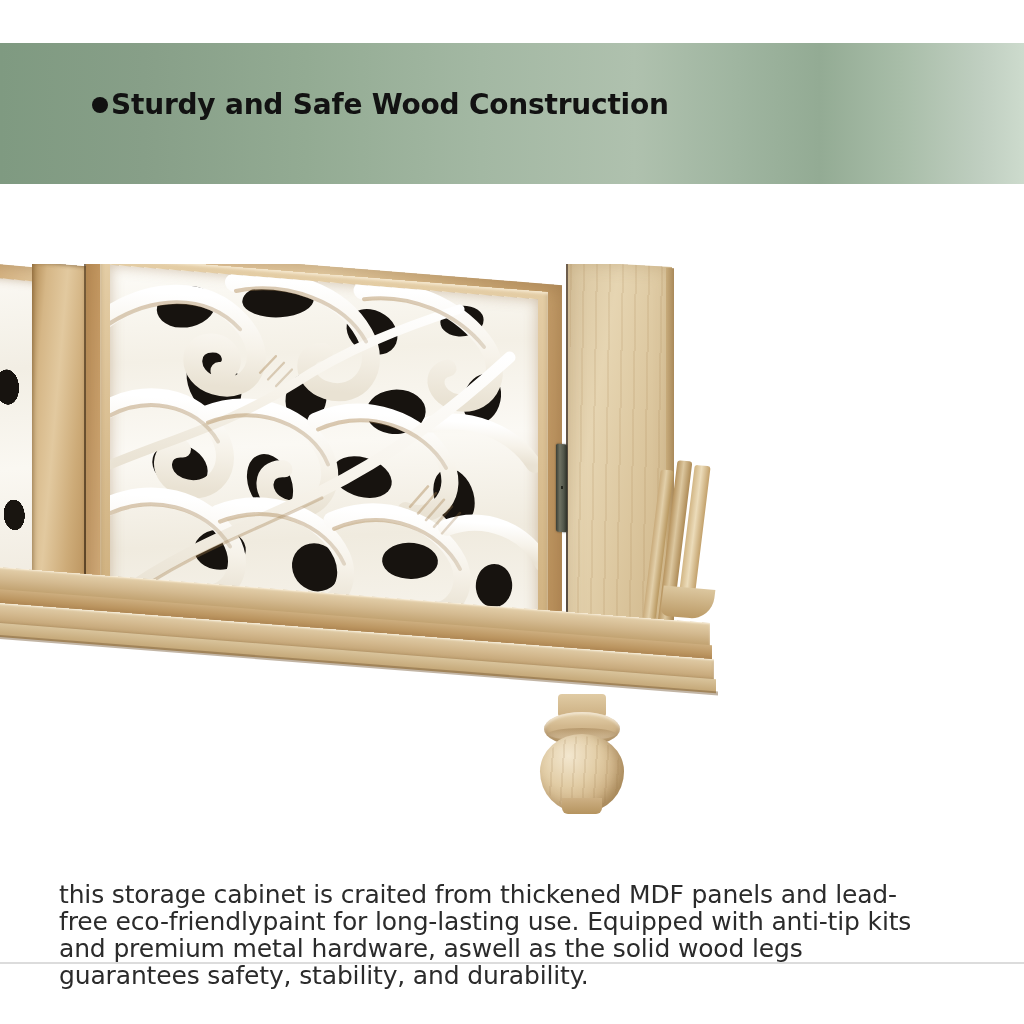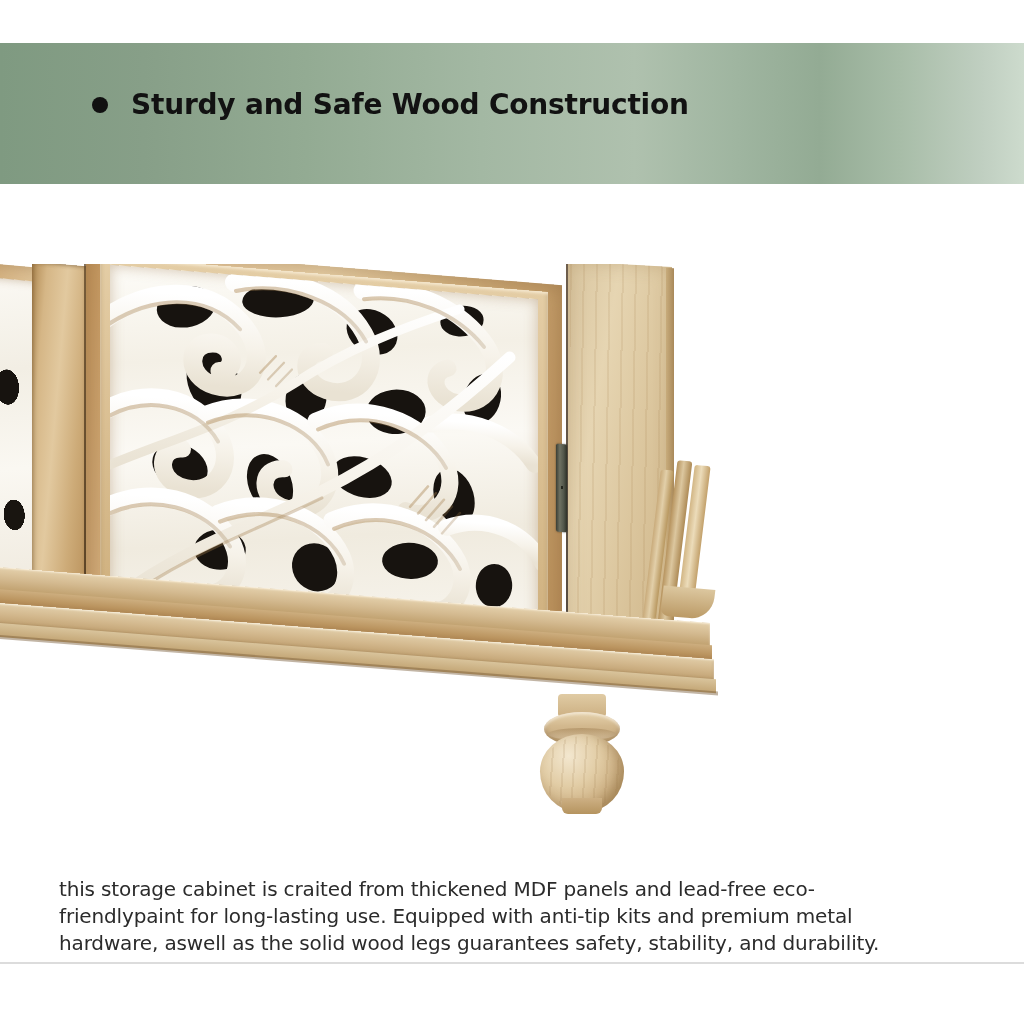--- a/index.html
+++ b/index.html
@@ -42,21 +42,20 @@
     width: 100%;
     height: 100%;
   }
   .heading {
     position: absolute;
     left: 92px;
     top: 48px;
     display: flex;
     align-items: center;
     white-space: nowrap;
-    gap: 20px;
   }
   .heading-bullet {
     width: 16px;
     height: 16px;
     border-radius: 50%;
     background: #111111;
     display: inline-block;
     margin-right: 3px;
     flex: 0 0 auto;
   }
@@ -310,21 +309,21 @@
        rgba(150,116,70,.14) 0 2px, rgba(255,255,255,0) 2px 11px);
   }
 
   
   .para {
     position: absolute;
     left: 59px;
     top: 856px;
     width: 862px;
     font-family: "DejaVu Sans", "Liberation Sans", sans-serif;
-    font-size: 20px;
+    font-size: 25px;
     line-height: 27px;
     color: #2b2b2b;
     letter-spacing: -0.15px;
   }
 
   .divider {
     position: absolute;
     left: 0;
     top: 962px;
     width: 1024px;

